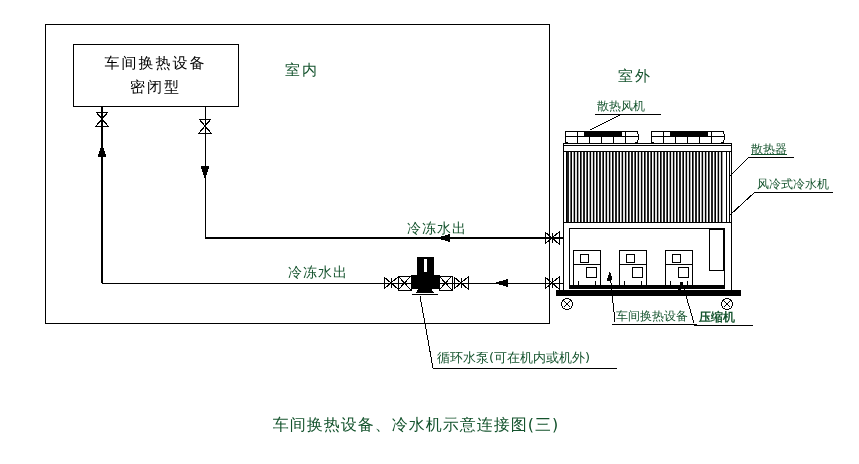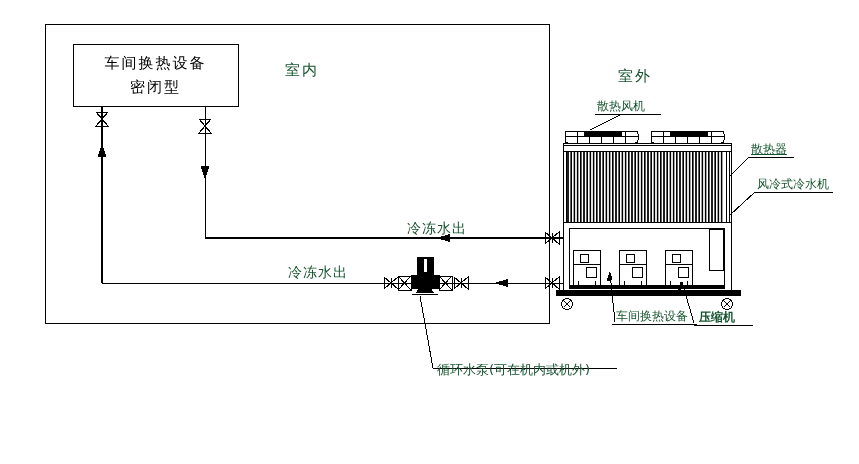--- a/index.html
+++ b/index.html
@@ -208,16 +208,17 @@
   <div class="label fs12" style="left:597px; top:100px;">散热风机</div>
 
   <div class="label fs12" style="left:751px; top:143px;text-decoration:underline;">散热器</div>
 
   <div class="label fs12" style="left:757px; top:178px;">风冷式冷水机</div>
 
   <div class="label fs12" style="left:616px; top:310px;">车间换热设备</div>
 
   <div class="label fs12" style="left:699px; top:311px;font-weight:bold;">压缩机</div>
 
-  <div class="label fs13" style="left:437px; top:351px;margin-top:12px;">循环水泵(可在机内或机外)</div>
-
+  <div class="label fs13" style="left:437px; top:351px;">循环水泵(可在机内或机外)</div>
+
+  <div class="label title" style="left:241px; top:416px; width:350px;">车间换热设备、冷水机示意连接图(三)</div>
 
 </div>
 
 </body></html>

